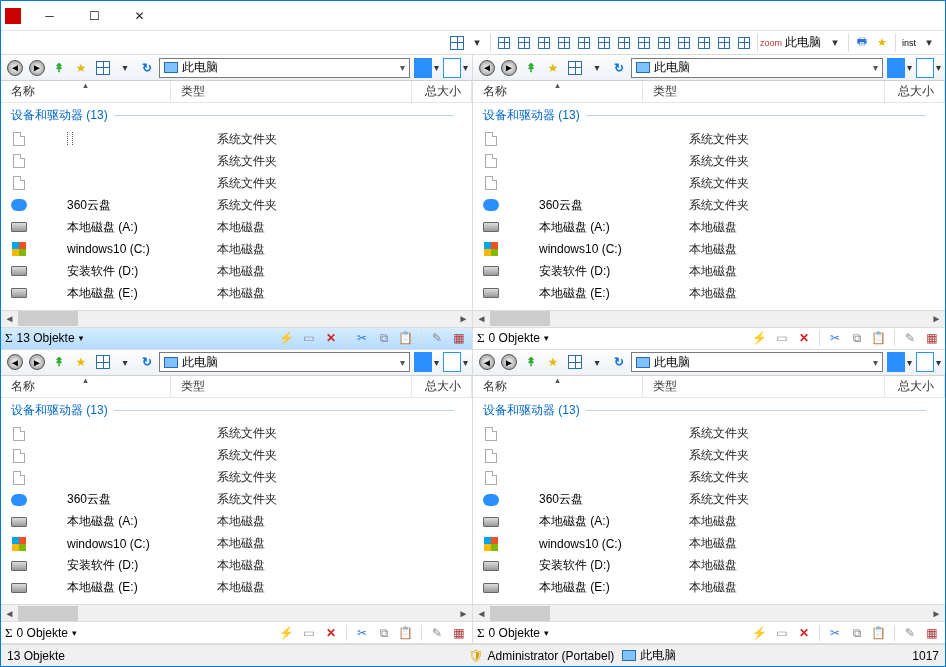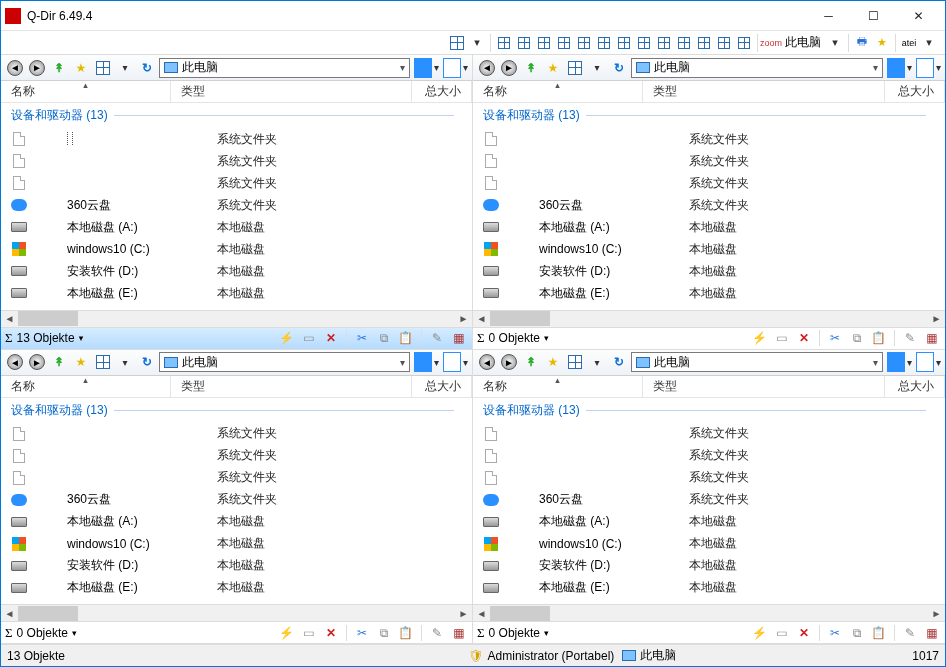--- a/index.html
+++ b/index.html
@@ -64,21 +64,20 @@
 .ic-fav { color:#e6b800; }
 .ic-layout { width:14px; height:14px; background:#fff; border:1px solid #2b6cb0; background-image:linear-gradient(#2b6cb0,#2b6cb0),linear-gradient(#2b6cb0,#2b6cb0); background-size:1px 100%,100% 1px; background-position:50% 0,0 50%; background-repeat:no-repeat; }
 .ic-refresh { color:#0a72da; font-weight:bold; }
 .tick { font-size:10px; color:#333; }
 </style>
 </head>
 <body>
 
 <div class="titlebar">
   <span class="app-icon"></span>
-  <span class="title">Q-Dir 6.49.4</span>
   <div class="wbtn">─</div>
   <div class="wbtn">☐</div>
   <div class="wbtn close">✕</div>
 </div>
 
 <div class="menubar">
   <span class="spacer"></span>
   <span class="tbicon">
       <span class="ic-layout"></span>
     </span>
@@ -112,21 +111,21 @@
         <span class="ic-layout" style="width:12px;height:12px"></span>
       </span></span>
   <span class="sep"></span>
   <span class="tbicon" style="color:#c33;font-size:9px;">zoom</span>
   <span class="combo-txt">此电脑</span>
   <span class="tbicon tick">▾</span>
   <span class="sep"></span>
   <span class="tbicon" style="color:#2a72da">🖶</span>
   <span class="tbicon" style="color:#e6b800">★</span>
   <span class="sep"></span>
-  <span class="tbicon" style="font-size:9px">atei</span>
+  <span class="tbicon" style="font-size:9px">inst</span>
   <span class="tbicon tick">▾</span>
 </div>
 
 <div class="quad" id="quad">
     <div class="pane">
       <div class="pane-tb">
         <span class="pbtn">
           <span class="nav-circle">◄</span>
         </span>
         <span class="pbtn">

